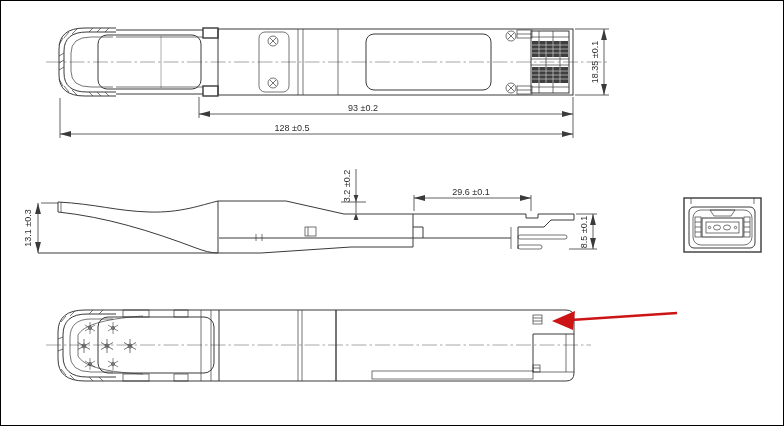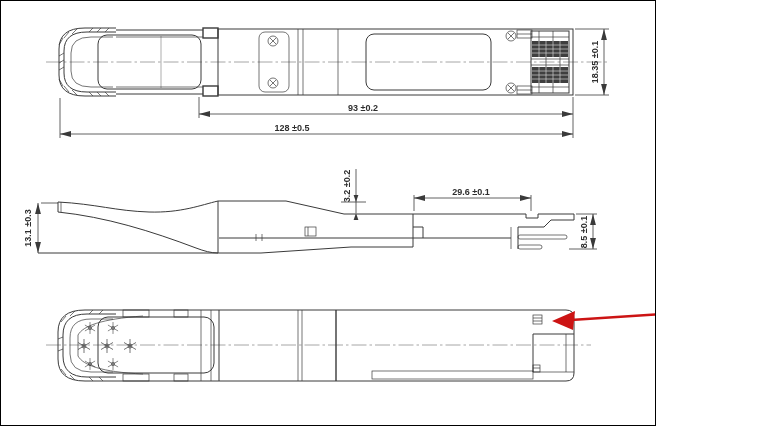--- a/index.html
+++ b/index.html
@@ -1,21 +1,20 @@
 <!DOCTYPE html>
 <html style="--line: #3a3a3a; --centerline: #909090; --callout_arrow: #cc1414; --background: #ffffff;"><head>
 <meta charset="utf-8">
 <style>
   html,body{margin:0;padding:0;background:#fff;}
   .frame{
-    width:656px;height:426px;box-sizing:border-box;
+    width:784px;height:426px;box-sizing:border-box;
     border:1px solid #000;background:var(--background,#fff);
     position:relative;overflow:hidden;
     font-family:"Liberation Sans",sans-serif;
-    font-weight:bold;
   }
   svg{display:block;}
   .ln{stroke:var(--line,#3a3a3a);fill:none;stroke-width:1;}
   .lnb{stroke:var(--line,#3a3a3a);fill:none;stroke-width:1.4;}
   .thin{stroke:var(--line,#3a3a3a);fill:none;stroke-width:.7;}
   .lt{stroke:#8a8a8a;fill:none;stroke-width:.7;}
   .cl{stroke:var(--centerline,#909090);fill:none;stroke-width:.8;stroke-dasharray:15 3 2.5 3;}
   .dimln{stroke:var(--line,#3a3a3a);fill:none;stroke-width:.8;}
   .fillband{fill:#3f3f3f;stroke:none;}
   .grid{stroke:#cdcdcd;stroke-width:.7;fill:none;}

